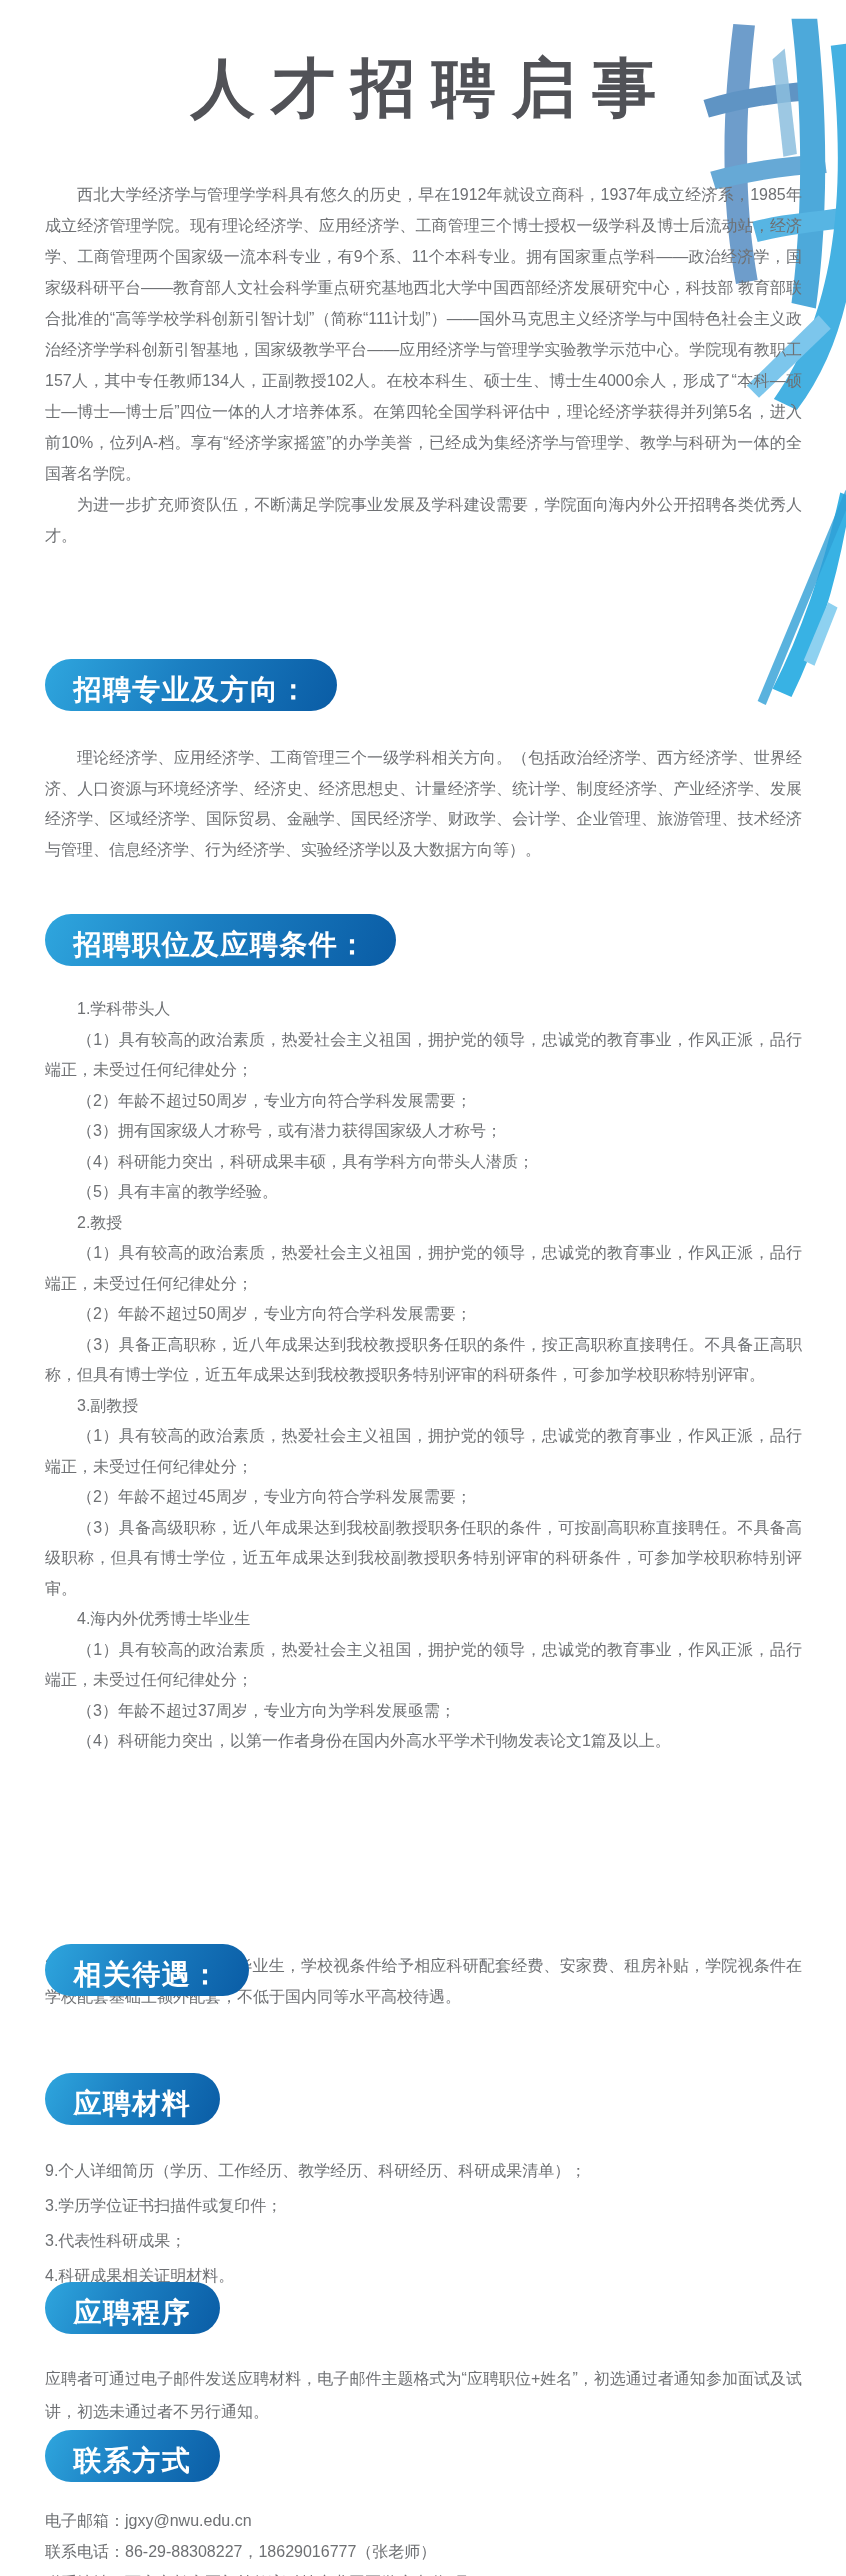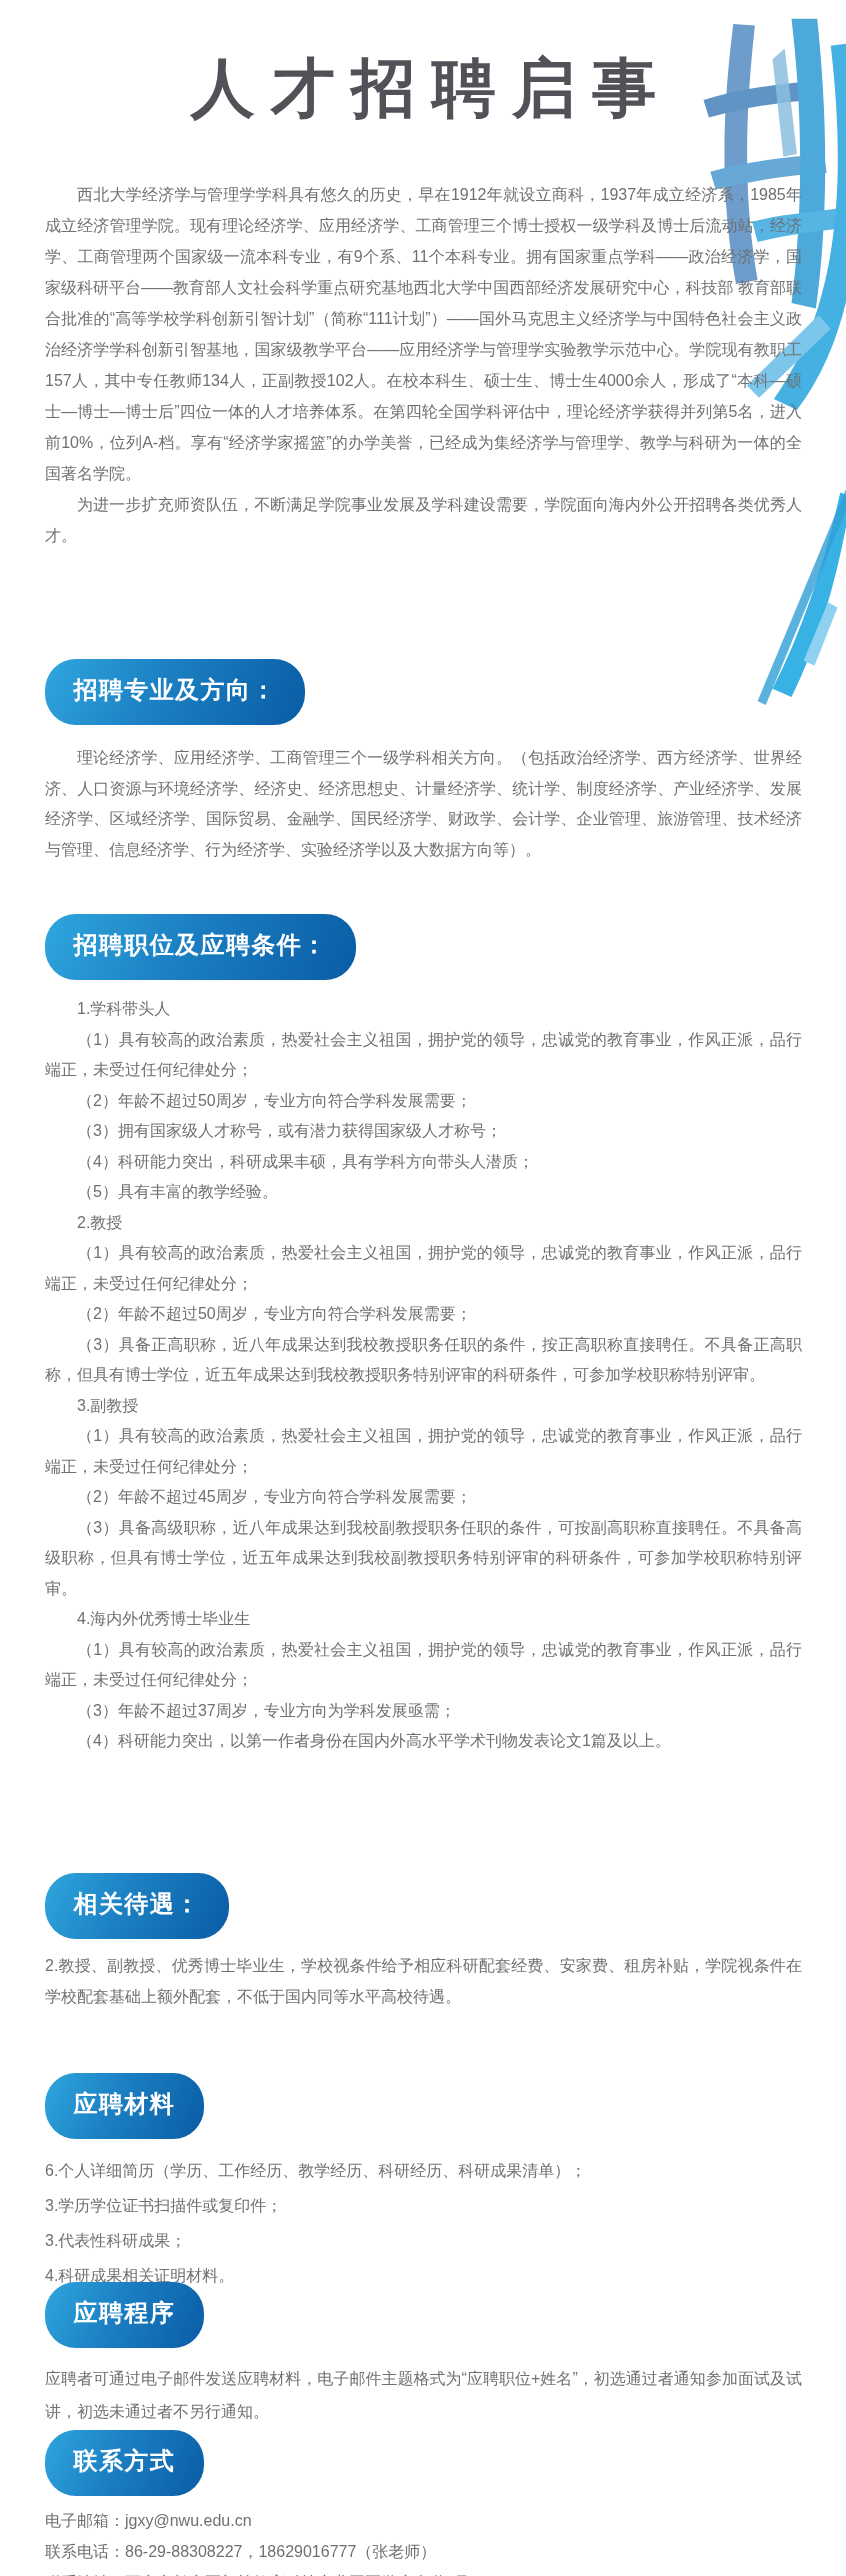--- a/index.html
+++ b/index.html
@@ -32,29 +32,29 @@
   .indent p{text-indent:2em;}
   .intro{top:161px;line-height:31px;}
   .majors-body{top:725px;line-height:30.5px;}
   .positions-body{top:976px;line-height:30.5px;}
   .benefits-body{top:1932px;line-height:31px;}
   .materials-body{top:2135px;line-height:35px;}
   .procedure-body{top:2344px;line-height:33px;}
   .contact-body{top:2487px;line-height:31px;}
   .badge{
     position:absolute;left:45px;
-    height:66px;line-height:62px;
+    height:52px;line-height:62px;
     padding:0 28.5px;border-radius:31px;
     background:linear-gradient(115deg,#2fa6de 0%,#1b7fc2 45%,#0a5ca5 100%);
-    color:#ffffff;font-size:24px;font-weight:bold;
+    color:#ffffff;font-size:28px;font-weight:bold;
     letter-spacing:1.4px;white-space:nowrap;z-index:2;
   }
   .badge-majors{top:641px;}
   .badge-positions{top:896px;}
-  .badge-benefits{top:1855px;}
+  .badge-benefits{top:1926px;}
   .badge-materials{top:2055px;}
   .badge-procedure{top:2264px;}
   .badge-contact{top:2412px;}
 </style>
 </head>
 <body>
 
 <div class="page">
 
   <svg class="decor" viewBox="0 0 260 1100" aria-hidden="true">
@@ -107,21 +107,21 @@
     <p>（4）科研能力突出，以第一作者身份在国内外高水平学术刊物发表论文1篇及以上。</p>
   </div>
 
   <div class="badge badge-benefits">相关待遇：</div>
   <div class="block benefits-body">
     <p>2.教授、副教授、优秀博士毕业生，学校视条件给予相应科研配套经费、安家费、租房补贴，学院视条件在学校配套基础上额外配套，不低于国内同等水平高校待遇。</p>
   </div>
 
   <div class="badge badge-materials">应聘材料</div>
   <div class="block materials-body">
-    <p>6.个人详细简历（学历、工作经历、教学经历、科研经历、科研成果清单）；</p>
+    <p>9.个人详细简历（学历、工作经历、教学经历、科研经历、科研成果清单）；</p>
     <p>3.学历学位证书扫描件或复印件；</p>
     <p>3.代表性科研成果；</p>
     <p>4.科研成果相关证明材料。</p>
   </div>
 
   <div class="badge badge-procedure">应聘程序</div>
   <div class="block procedure-body">
     <p>应聘者可通过电子邮件发送应聘材料，电子邮件主题格式为“应聘职位+姓名”，初选通过者通知参加面试及试讲，初选未通过者不另行通知。</p>
   </div>
 

